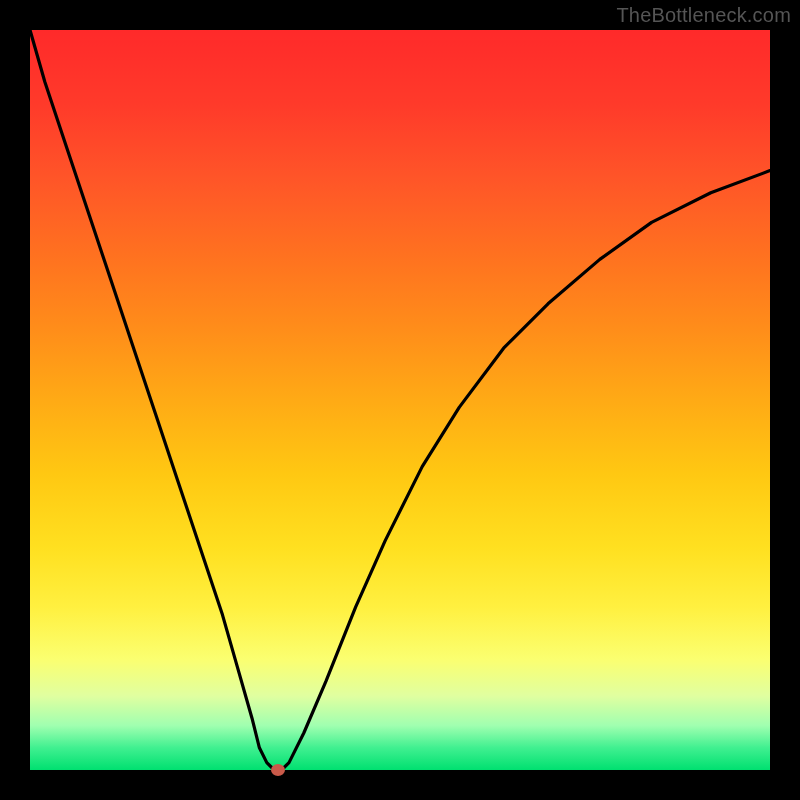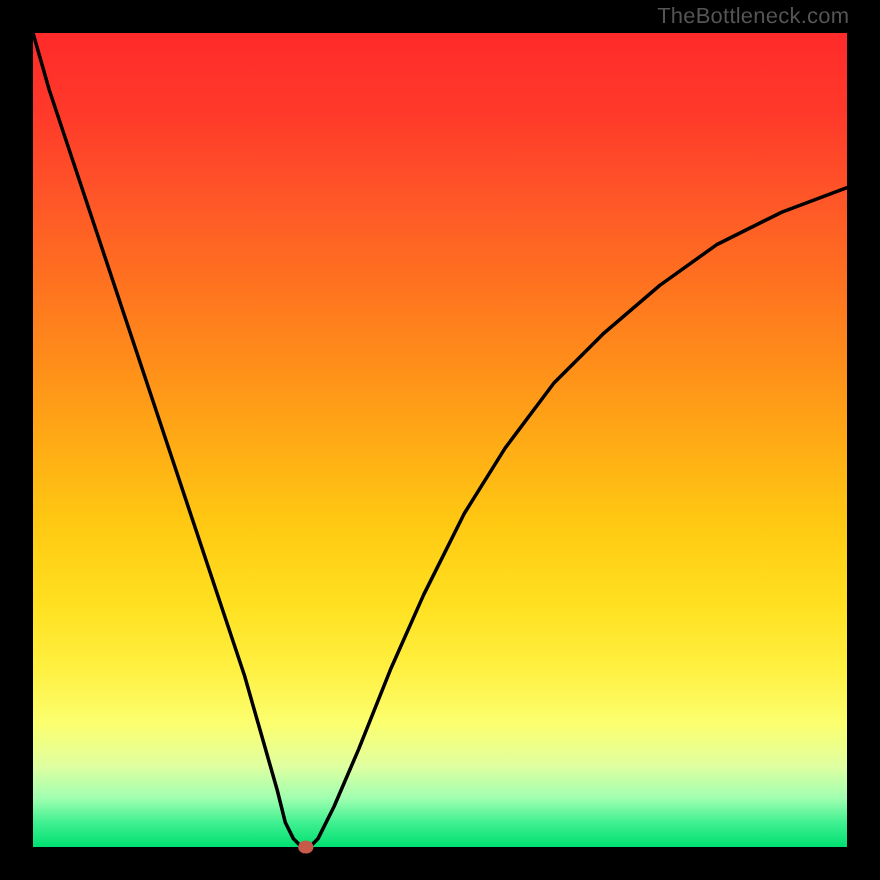--- a/index.html
+++ b/index.html
@@ -1,20 +1,20 @@
 <!DOCTYPE html>
 <html><head>
 <meta charset="utf-8">
 <style>
   * { margin: 0; padding: 0; box-sizing: border-box; }
   body { width: 800px; height: 800px; background: #000; position: relative; font-family: Arial, sans-serif; }
   .watermark {
     position: absolute;
     top: 4px;
-    right: 28px;
+    right: 9px;
     color: #555;
     font-size: 20px;
     font-weight: 500;
     z-index: 10;
     letter-spacing: 0.2px;
     margin-left: 30px;
   }
   .plot-area {
     position: absolute;
     left: 30px;

